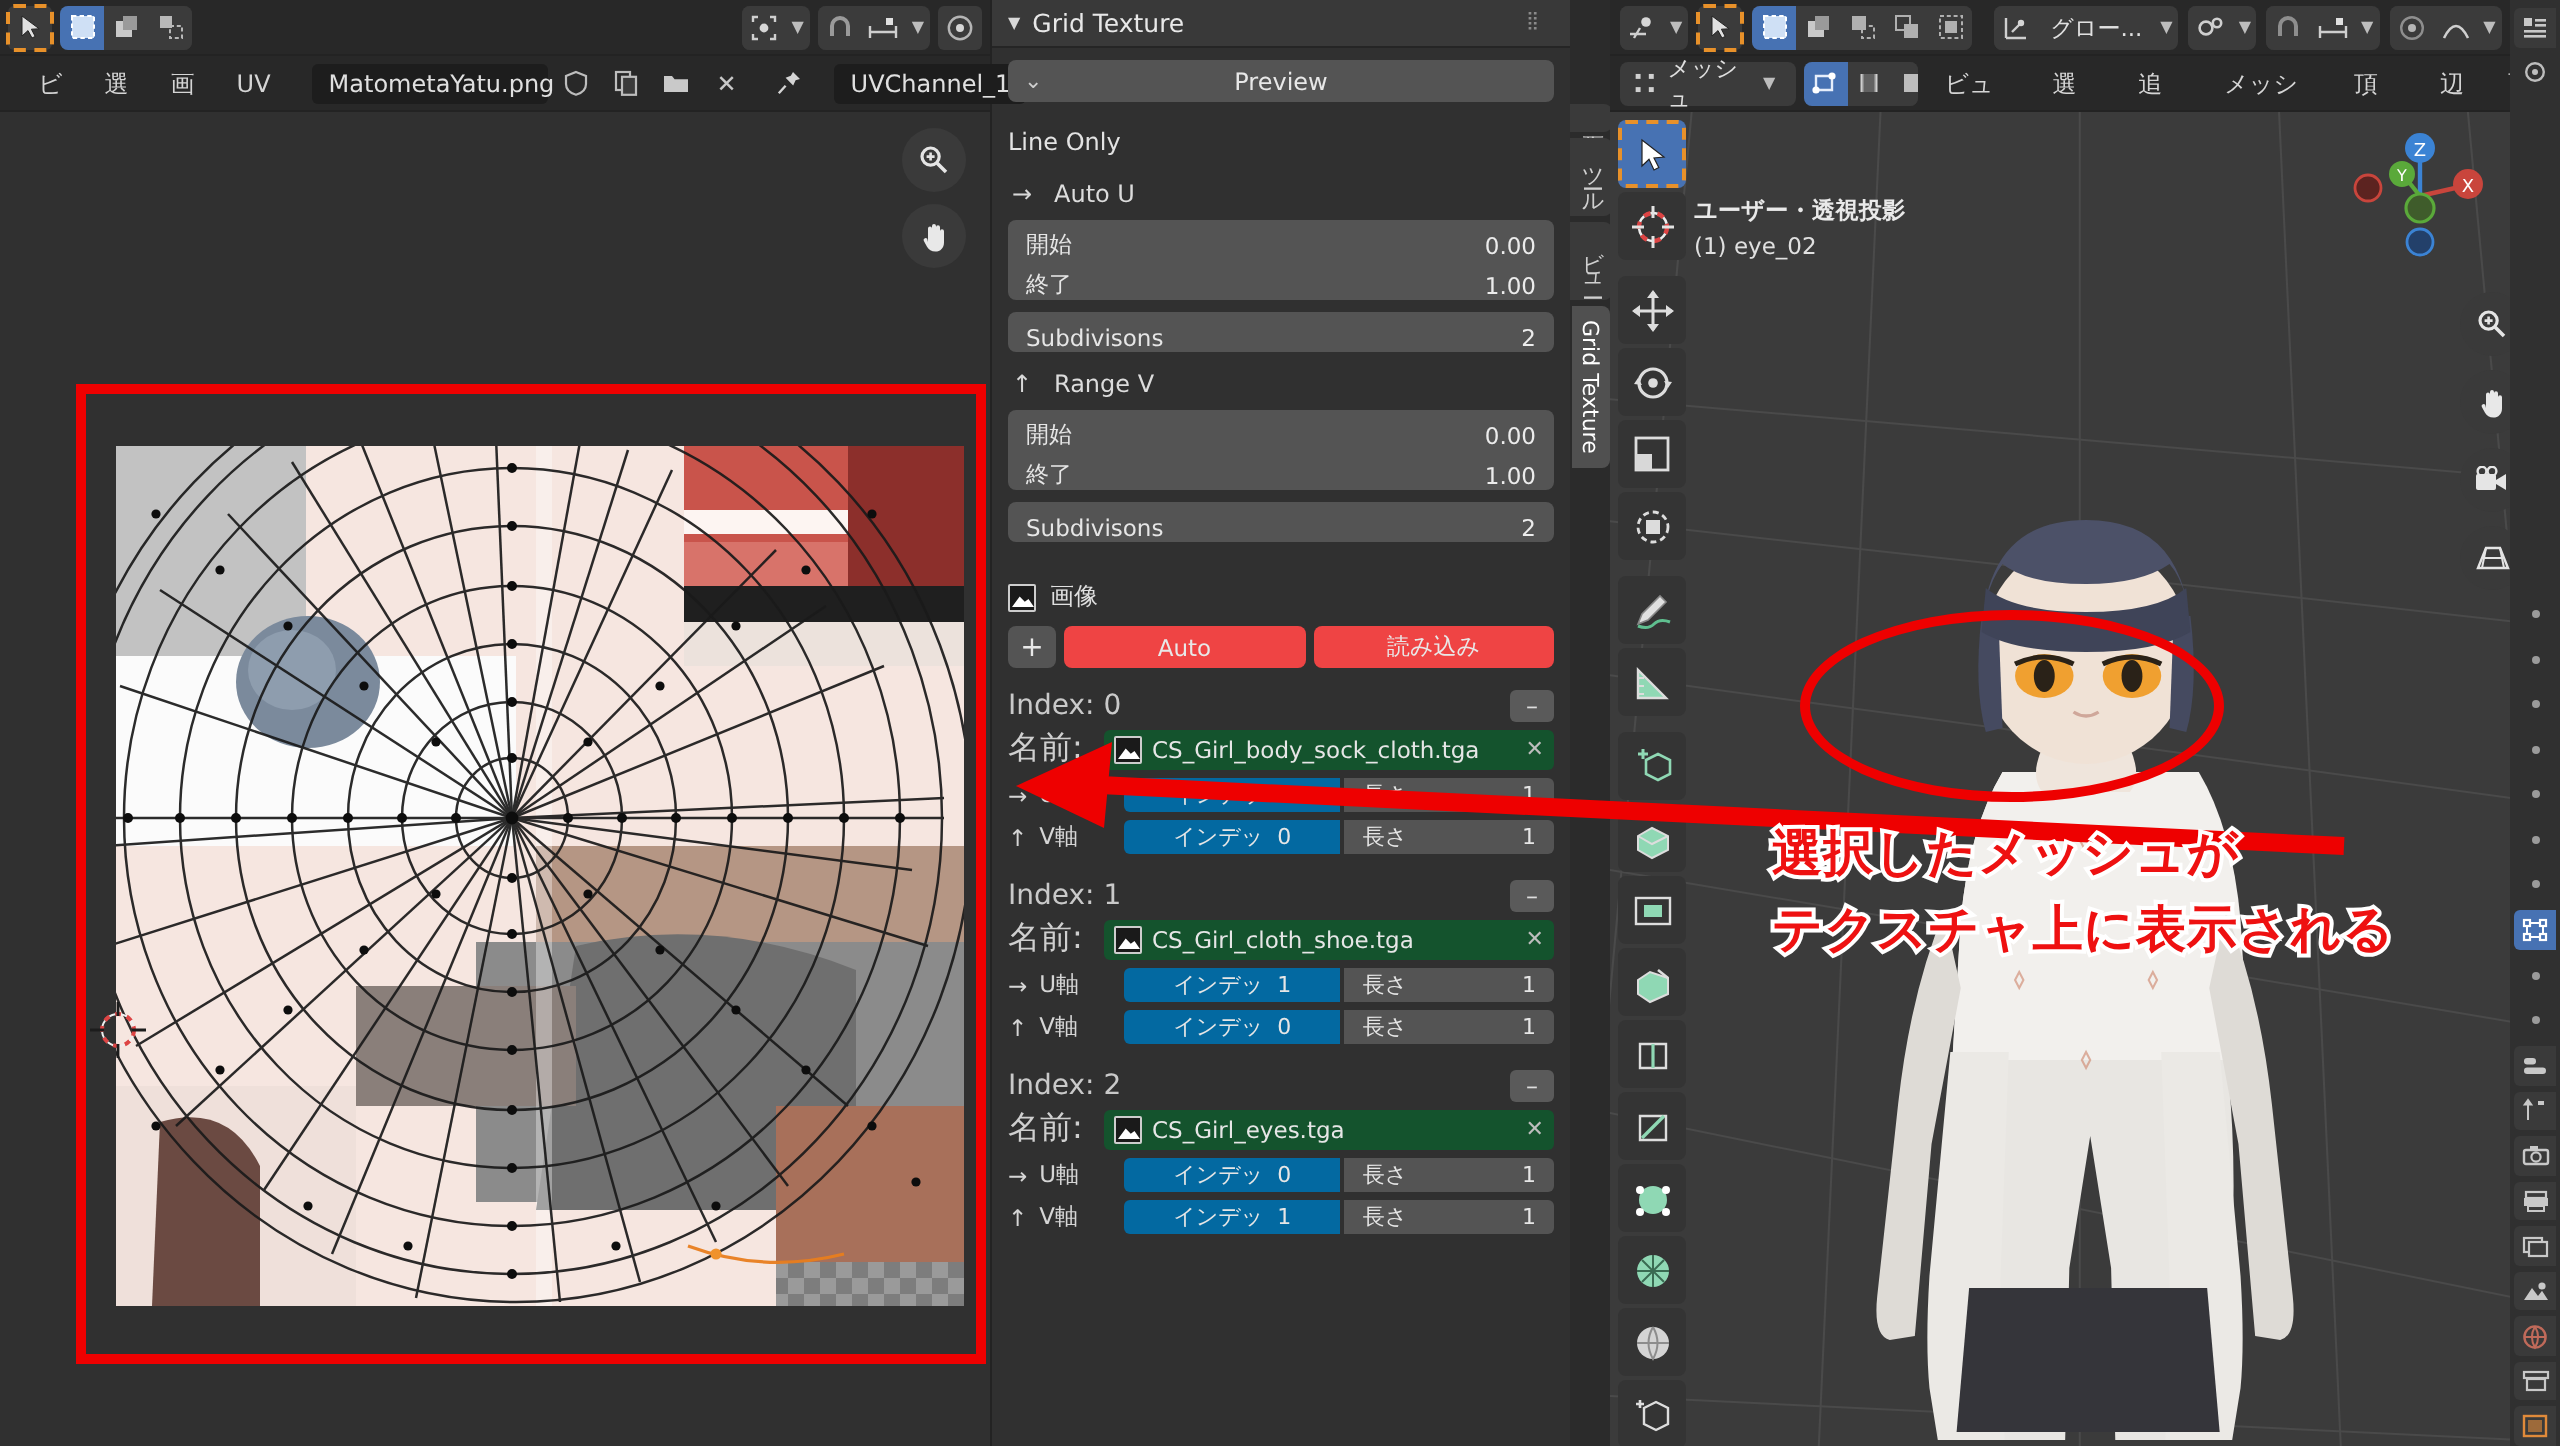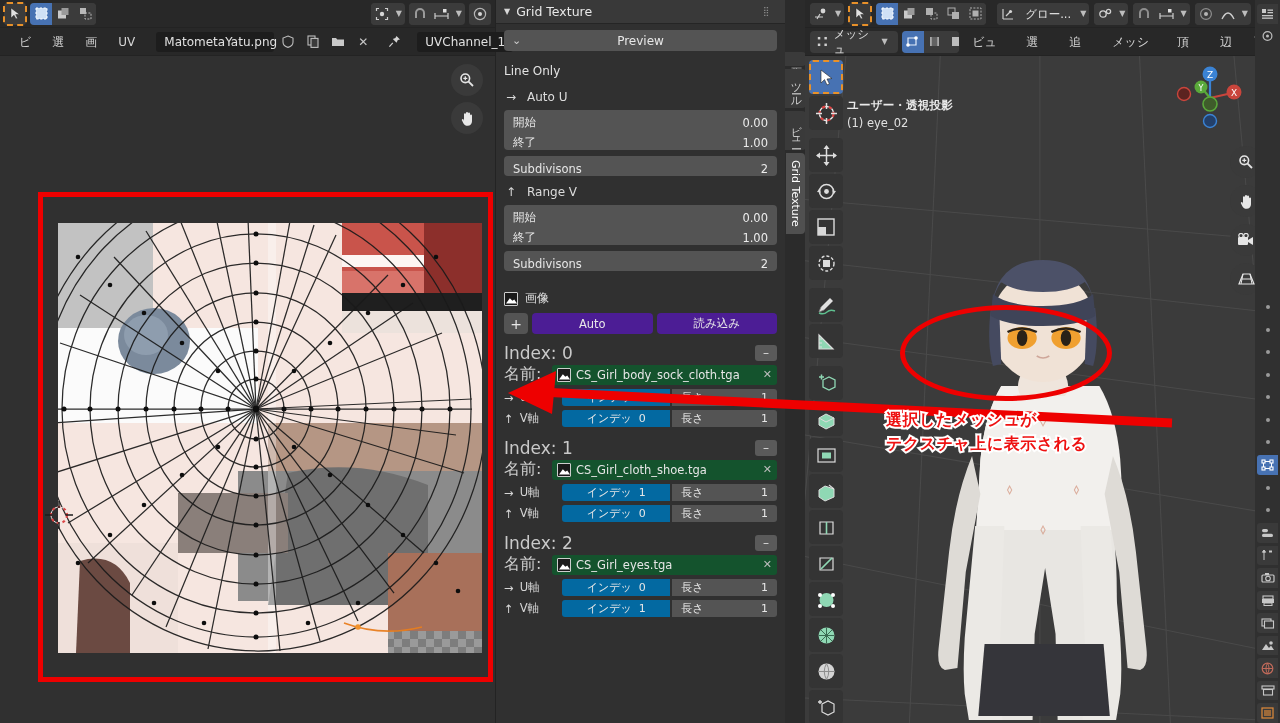--- a/index.html
+++ b/index.html
@@ -60,24 +60,24 @@
             color:#e6e6e6; font-size:11.5px; justify-content:space-between; }
   .vfield.top { border-radius:4px 4px 0 0; }
   .vfield.bot { border-radius:0 0 4px 4px; margin-bottom:6px;gap:23px; }
   .vfield.one { border-radius:4px; margin-bottom:6px; }
   .vfield .vv { color:#ececec; }
 
   .sec-head { display:flex; align-items:center; gap:7px; margin:4px 0 6px 0; color:#e0e0e0; font-size:12px; }
   .img-btns { display:flex; gap:4px; margin-bottom:10px; }
   .sq-btn { width:24px; height:21px; background:#545454; border-radius:4px; display:flex;
             align-items:center; justify-content:center; color:#e8e8e8; font-size:14px; }
-  .wide-btn { flex:1; height:21px; background:#4c1d95; border-radius:4px; display:flex;
+  .wide-btn { flex:1; height:21px; background:#ef4444; border-radius:4px; display:flex;
               align-items:center; justify-content:center; color:#e8e8e8; font-size:11.5px; }
   .idx-row { display:flex; align-items:center; height:18px; margin-bottom:2px; }
-  .idx-lbl { color:#c9c9c9; font-size:17px; }
+  .idx-lbl { color:#c9c9c9; font-size:14px; }
   .minus-btn { margin-left:auto; width:22px; height:16px; background:#5a5a5a; border-radius:3px;
                display:flex; align-items:center; justify-content:center; color:#ddd; font-size:12px; }
   .name-row { display:flex; align-items:center; gap:6px; height:21px; margin-bottom:3px; }
   .name-lbl { color:#cfcfcf; font-size:16px; width:42px; }
   .name-fld { flex:1; height:20px; background:#14532d; border-radius:3px; display:flex;
               align-items:center; padding:0 5px; gap:5px; }
   .name-fld .nm { flex:1; color:#e6e6e6; font-size:11.5px; overflow:hidden; white-space:nowrap; }
   .name-fld .xx { color:#bdbdbd; font-size:11px; }
   .img-ic { width:14px; height:14px; background:#1a1a1a; border:1px solid #cdcdcd; border-radius:1px;
             position:relative; overflow:hidden; flex:none; }
@@ -115,21 +115,21 @@
           align-items:center; justify-content:center; }
   .tbtn.on { background:#4772b3; }
   .tbtn.sel-hl { outline:2px dashed #e8912a; outline-offset:-2px; }
   .tbtn.gap { margin-top:6px; }
   .nav-gizmo { position:absolute; right:34px; top:6px; width:72px; height:72px; z-index:8; }
   .nav-btns { position:absolute; right:18px; top:90px; display:flex; flex-direction:column; gap:7px; z-index:8; }
 
   
   .annot { position:absolute; z-index:20; pointer-events:none; }
   .annot-txt { position:absolute; left:886px; top:408px; z-index:21; color:#ee1111;
-               font-size:16px; font-weight:bold; line-height:1.52; letter-spacing:.5px;
+               font-size:25px; font-weight:bold; line-height:1.52; letter-spacing:.5px;
                -webkit-text-stroke:4px #fff; paint-order:stroke fill; }
   .ellipse { position:absolute; left:900px; top:305px; width:212px; height:96px;
              border:5px solid #ee0000; border-radius:50%; z-index:20; }
 
   
   .prop-rail { position:absolute; right:0; top:0; width:25px; height:723px; background:#303030;
                display:flex; flex-direction:column; align-items:center; padding-top:4px; gap:3px; z-index:9; }
   .prail { width:21px; height:20px; background:#3a3a3a; border-radius:3px 0 0 3px;
            display:flex; align-items:center; justify-content:center; font-size:10px; color:#c2c2c2; }
   .prail.on { background:#4772b3; color:#fff; }

